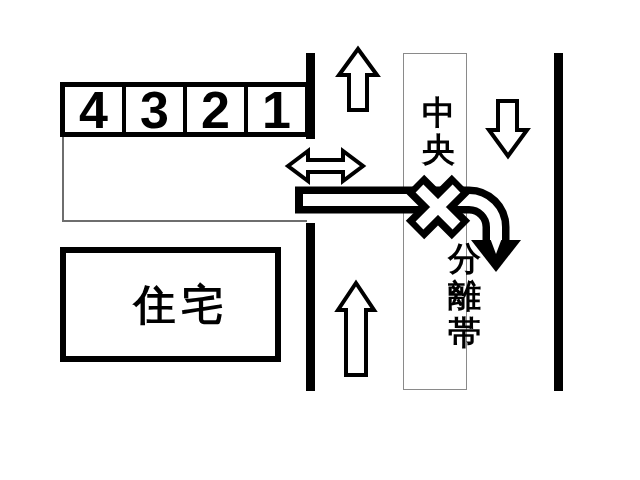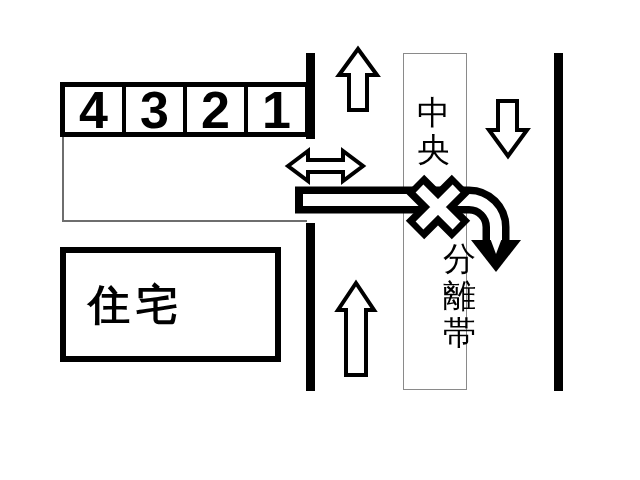--- a/index.html
+++ b/index.html
@@ -23,39 +23,39 @@
 
   
   .parking-area {
     left:62px; top:137px; width:245px; height:85px;
     border-left:2px solid #6e6e6e; border-bottom:2px solid #6e6e6e;
   }
 
   
   .residence-box {
     left:60px; top:247px; width:221px; height:115px;
-    border:6px solid #000; display:flex; align-items:center; justify-content:flex-start;
+    border:6px solid #000; display:flex; align-items:center; justify-content:center;
     font-size:42px; font-weight:700; letter-spacing:6px; padding-left:22px; color:#000;
   }
 
   
   .road-line { position:absolute; width:9px; background:#000; }
   .road-left-upper { left:306px; top:53px; height:86px; }
   .road-left-lower { left:306px; top:223px; height:168px; }
   .road-right { left:554px; top:53px; height:338px; }
 
   
   .median-strip {
     left:403px; top:53px; width:64px; height:337px;
     border:1px solid #8a8a8a; background:#fff;
   }
   .median-label {
     position:absolute; left:417px; width:38px;
-    font-size:33px; font-weight:400; color:#000;
-    line-height:37px; text-align:left; word-break:break-all;
+    font-size:33px; font-weight:700; color:#000;
+    line-height:37px; text-align:right; word-break:break-all;
   }
   .median-label-top { top:94px; }
   .median-label-bottom { top:240px;margin-left:26px; }
 
   .overlay { position:absolute; left:0; top:0; width:640px; height:480px; }
 </style>
 </head>
 <body>
 
 <div class="stage">

